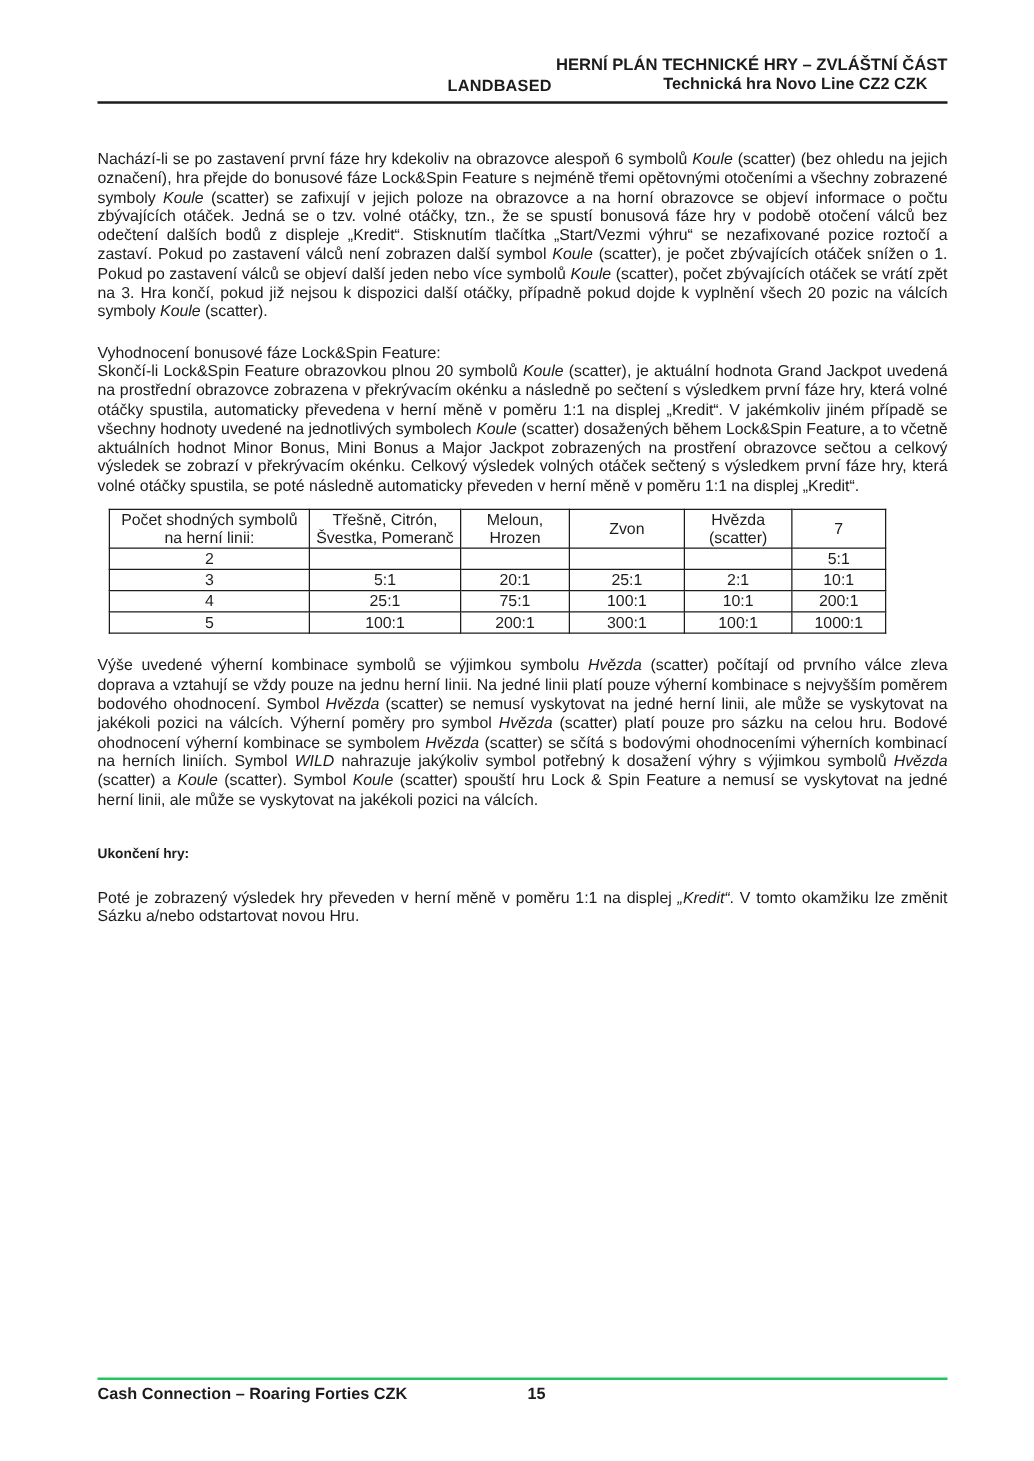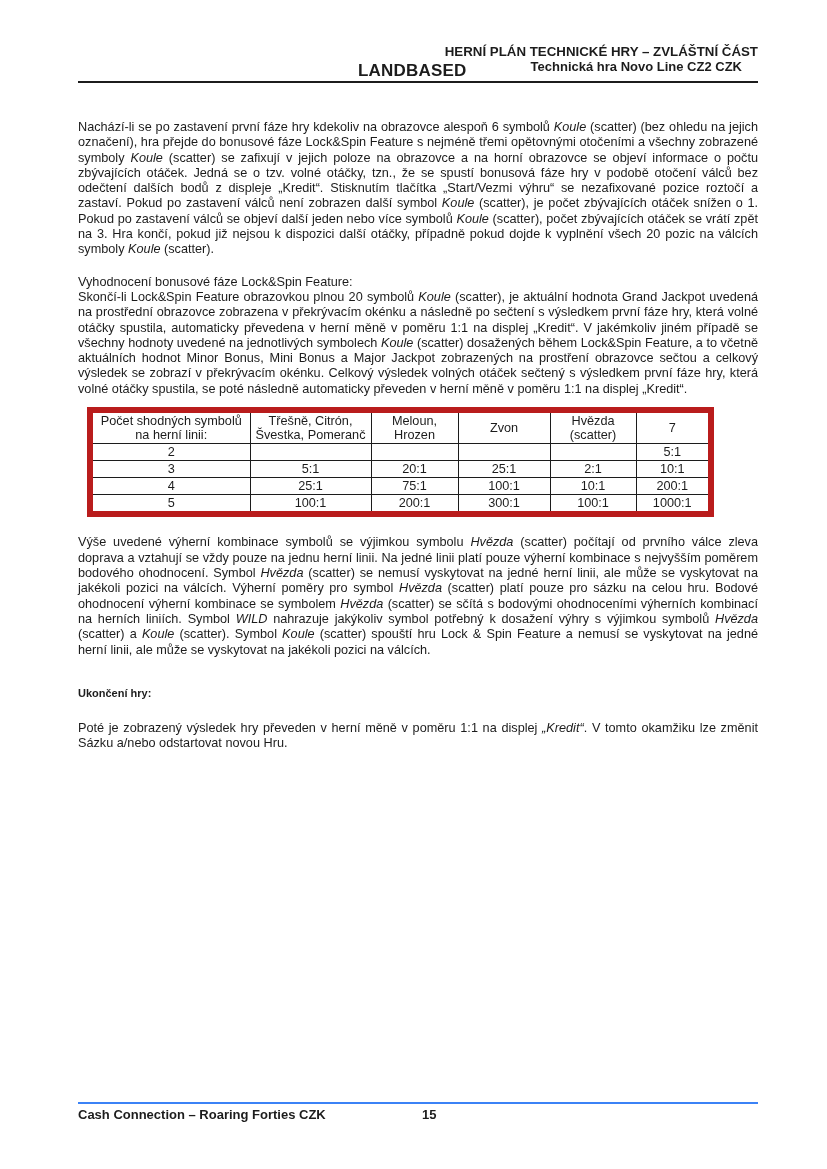--- a/index.html
+++ b/index.html
@@ -9,33 +9,33 @@
     color: #1c1c1c;
     font-family: "Liberation Sans", sans-serif;
     position: relative;
     overflow: hidden;
   }
 
   
   .page-header { position: absolute; left: 78px; width: 680px; top: 44px; }
   .hdr-line1 { text-align: right; font-weight: bold; font-size: 13.3px; line-height: 15px; white-space: nowrap; }
   .hdr-line2 { position: relative; height: 15px; font-weight: bold; }
-  .landbased { position: absolute; left: 280px; top: 2px; font-size: 17px; letter-spacing: 0.2px; }
+  .landbased { position: absolute; left: 280px; top: 2px; font-size: 13px; letter-spacing: 0.2px; }
   .hdr-right { position: absolute; right: 16px; top: 0; font-size: 13px; white-space: nowrap; }
   .hdr-rule { position: absolute; left: 78px; width: 680px; top: 81px; border-top: 2px solid #1c1c1c; height: 0; }
 
   
   .content { position: absolute; left: 78px; top: 120px; width: 680px; font-size: 12.7px; line-height: 15.3px; }
   .content p { margin: 0; text-align: justify; }
   .mt-label { margin-top: 17px !important; }
   .mt-tableintro { margin-top: 15px !important; }
   .contig { margin-top: 0 !important; }
 
   
-  table.payout { border-collapse: collapse; table-layout: fixed; width: 621px; margin: 10px 0 0 9px; border: 6px solid #b91c1c; }
+  table.payout { border-collapse: collapse; table-layout: fixed; width: 621px; margin: 10px 0 0 9px; border: 1px solid #b91c1c; }
   table.payout col.c0 { width: 160px; }
   table.payout col.c1 { width: 121px; }
   table.payout col.c2 { width: 87px; }
   table.payout col.c3 { width: 92px; }
   table.payout col.c4 { width: 86px; }
   table.payout col.c5 { width: 75px; }
   table.payout th, table.payout td {
     border: 1px solid #1c1c1c;
     text-align: center; vertical-align: middle;
     font-weight: normal; font-size: 12.7px;
@@ -44,21 +44,21 @@
   table.payout th { line-height: 14.2px; height: 28px; }
   table.payout td { line-height: 13.5px; height: 14px; }
 
   .p-after-table { margin-top: 18px !important; }
 
   .end-heading { margin-top: 27px; margin-bottom: 0; font-size: 11px; font-weight: bold; line-height: 17px; }
   .mt-endp1 { margin-top: 15px !important; }
   .mt-endp2 { margin-top: 19px !important; }
 
   
-  .page-footer { position: absolute; left: 78px; width: 680px; top: 1102px; border-top: 2px solid #3b82f6; }
+  .page-footer { position: absolute; left: 78px; width: 680px; top: 1102px; border-top: 2px solid #22c55e; }
   .footer-row { position: relative; padding-top: 3px; font-weight: bold; font-size: 13px; line-height: 15px; }
   .footer-left { white-space: nowrap; }
   .footer-page { position: absolute; left: 344px; top: 3px; }
 
   i { }
 </style>
 </head>
 <body>
 
 <header class="page-header">

